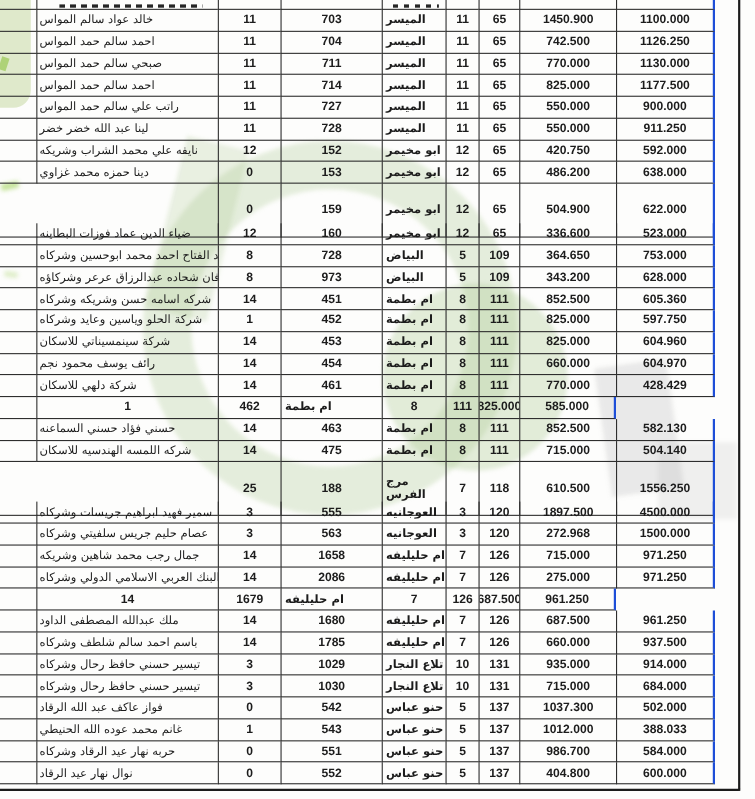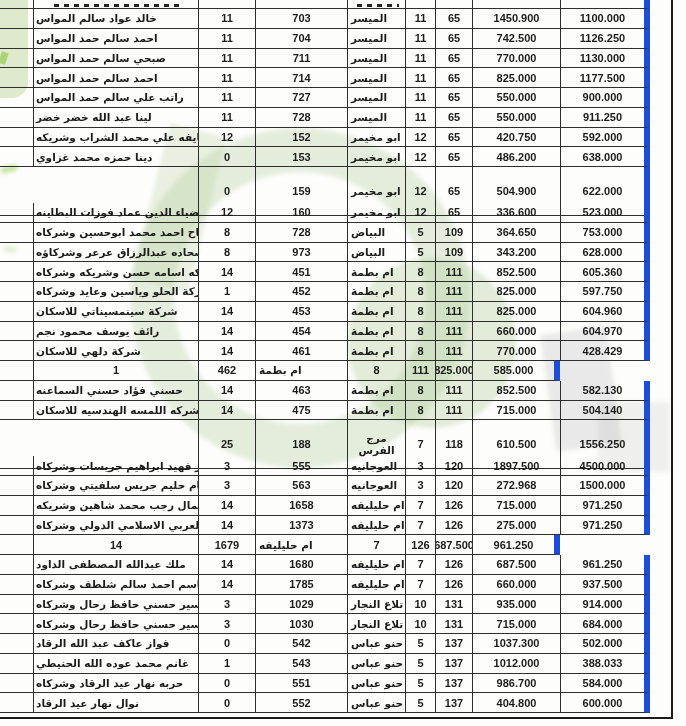--- a/index.html
+++ b/index.html
@@ -30,25 +30,25 @@
   .tbl{position:absolute;left:0;top:0;width:650px;z-index:2;}
   .row{display:grid;
     grid-template-columns:33px 165px 57px 92px 58px 30px 37px 88px 90px;
     height:19.75px;}
   .row.tall{height:36px;}
   .row.partial{height:9px;}
   .cell{border-left:1px solid #2e2e2e;border-bottom:1px solid #2e2e2e;
     box-sizing:border-box;display:flex;align-items:center;justify-content:center;
     color:#1c1c1c;overflow:hidden;position:relative;background:transparent;}
   .cell:first-child{border-left:none;}
-  .cell:last-child{border-right:6px solid #1d4ed8;}
+  .cell:last-child{border-right:2px solid #1d4ed8;}
   .c-name{justify-content:flex-end;direction:rtl;text-align:center;
-    padding:0 4px 0 2px;font-weight:bold;font-size:10.5px;white-space:nowrap;}
+    padding:0 4px 0 2px;font-weight:normal;font-size:10.5px;white-space:nowrap;}
   .row.tall .c-name{white-space:normal;line-height:1.25;margin-top:48px;}
-  .c-place{justify-content:flex-end;direction:rtl;text-align:center;
+  .c-place{justify-content:flex-end;direction:rtl;text-align:left;
     padding:0 3px;font-weight:bold;font-size:10.5px;white-space:nowrap;}
   .row.tall .c-place{white-space:normal;line-height:1.15;}
   .c-num{font-family:"Liberation Sans","DejaVu Sans",sans-serif;
     font-weight:bold;font-size:11px;}
   
   .frag{position:absolute;bottom:1px;height:3.5px;
     background:repeating-linear-gradient(90deg,#262626 0 5px,transparent 5px 10px);}
   .frag-name{right:14px;width:130px;}
   .frag-place{right:6px;width:42px;}
 
@@ -348,21 +348,21 @@
       <div class="cell c-place">ام حليليفه</div>
       <div class="cell c-num">7</div>
       <div class="cell c-num">126</div>
       <div class="cell c-num">715.000</div>
       <div class="cell c-num">971.250</div>
     </div>
     <div class="row">
       <div class="cell"></div>
       <div class="cell c-name">البنك العربي الاسلامي  الدولي وشركاه</div>
       <div class="cell c-num">14</div>
-      <div class="cell c-num">1373</div>
+      <div class="cell c-num">2086</div>
       <div class="cell c-place">ام حليليفه</div>
       <div class="cell c-num">7</div>
       <div class="cell c-num">126</div>
       <div class="cell c-num">275.000</div>
       <div class="cell c-num">971.250</div>
     </div>
     <div class="row">
       <div class="cell"></div>
       <div class="cell c-num">14</div>
       <div class="cell c-num">1679</div>

